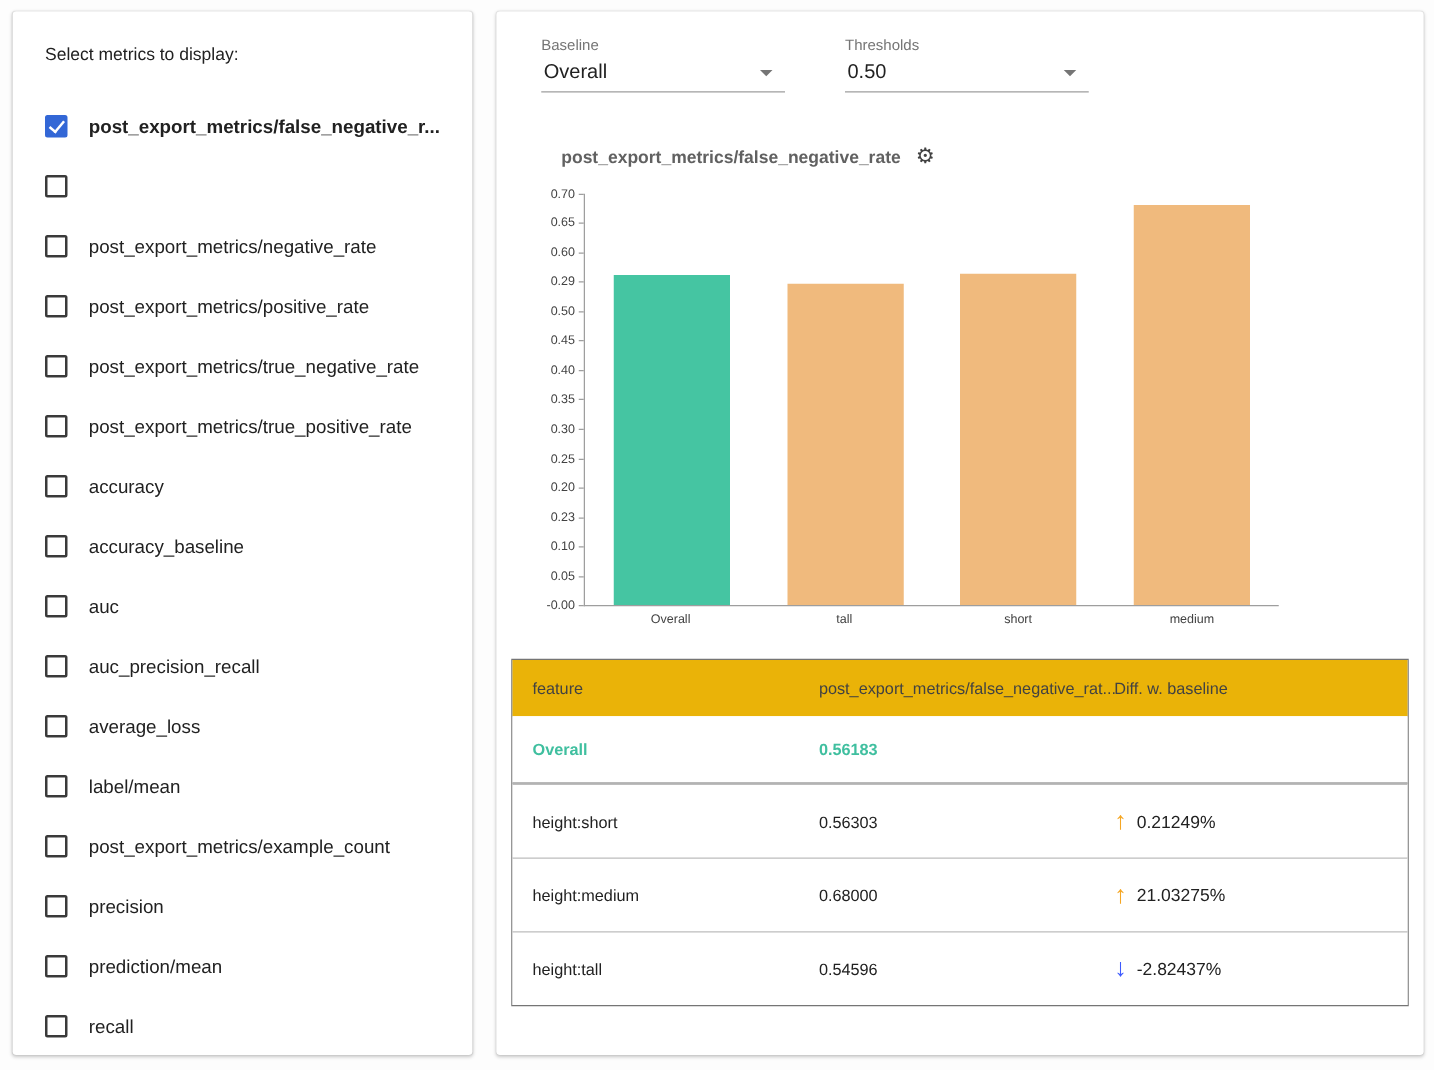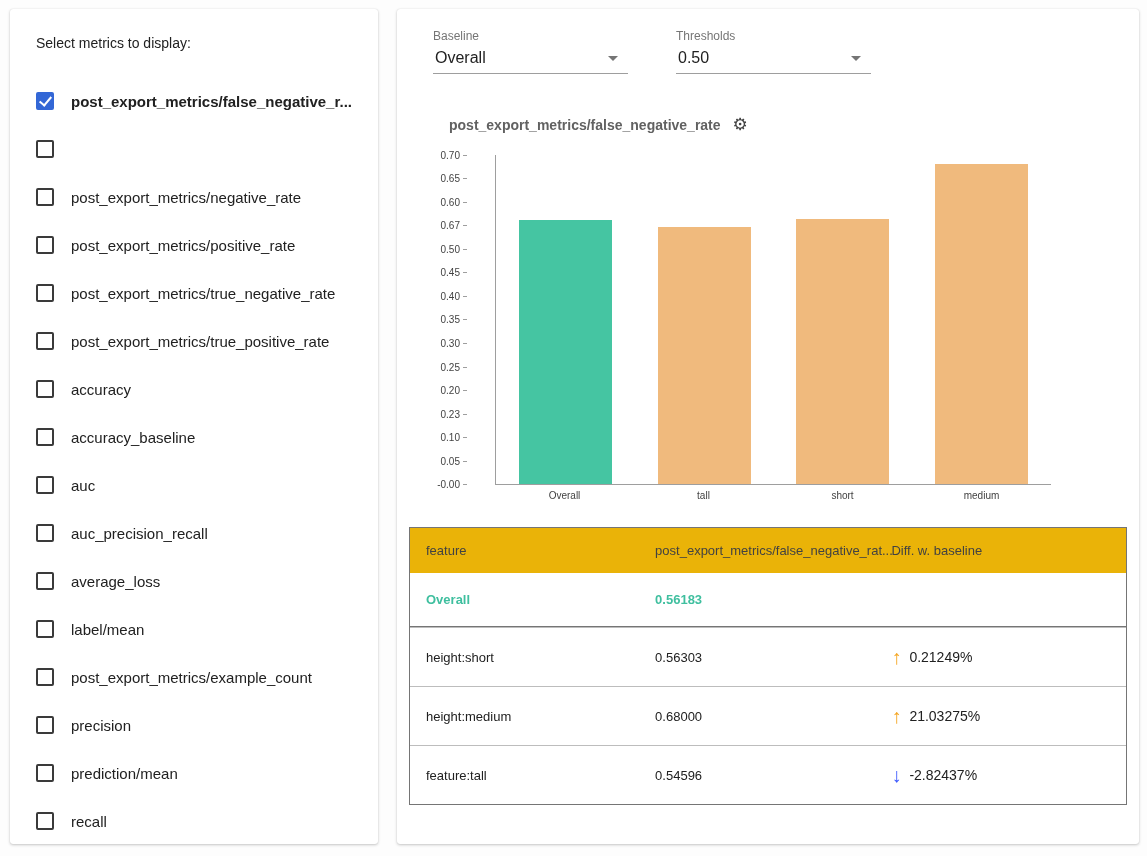--- a/index.html
+++ b/index.html
@@ -50,21 +50,21 @@
   }
   .caret {
     width: 0; height: 0;
     border-left: 5px solid transparent; border-right: 5px solid transparent;
     border-top: 5px solid #757575; margin-right: 8px;
   }
   .chart-header { display: flex; align-items: center; gap: 12px; margin: 42px 0 0 40px; }
   .chart-title { font-size: 14px; font-weight: bold; color: #616161; }
   .gear { font-size: 17px; color: #424242; cursor: pointer; line-height: 1; }
   
-  .chart { display: flex; margin: 22px 0 0 14px; gap: 28px; }
+  .chart { display: flex; margin: 22px 0 0 14px; }
   .y-axis {
     width: 44px; height: 330px;
     display: flex; flex-direction: column; justify-content: space-between;
   }
   .tick { display: flex; align-items: center; justify-content: flex-end; height: 0; }
   .tick-label { font-size: 10px; color: #424242; padding-right: 3px; }
   .tick-mark { width: 4px; height: 1px; background: #9e9e9e; }
   .plot-wrap { width: 556px; }
   .plot {
     height: 330px;
@@ -193,21 +193,21 @@
         </div>
         <div class="tick">
           <span class="tick-label">0.65</span>
           <span class="tick-mark"></span>
         </div>
         <div class="tick">
           <span class="tick-label">0.60</span>
           <span class="tick-mark"></span>
         </div>
         <div class="tick">
-          <span class="tick-label">0.67</span>
+          <span class="tick-label">0.29</span>
           <span class="tick-mark"></span>
         </div>
         <div class="tick">
           <span class="tick-label">0.50</span>
           <span class="tick-mark"></span>
         </div>
         <div class="tick">
           <span class="tick-label">0.45</span>
           <span class="tick-mark"></span>
         </div>
@@ -294,21 +294,21 @@
         </div>
         <div class="trow">
           <div class="tcell">height:medium</div>
           <div class="tcell">0.68000</div>
           <div class="tcell">
             <span class="arrow up">↑</span>
             <span class="diff-value">21.03275%</span>
           </div>
         </div>
         <div class="trow">
-          <div class="tcell">feature:tall</div>
+          <div class="tcell">height:tall</div>
           <div class="tcell">0.54596</div>
           <div class="tcell">
             <span class="arrow down">↓</span>
             <span class="diff-value">-2.82437%</span>
           </div>
         </div>
       </div>
   </div>
 </main>
 

